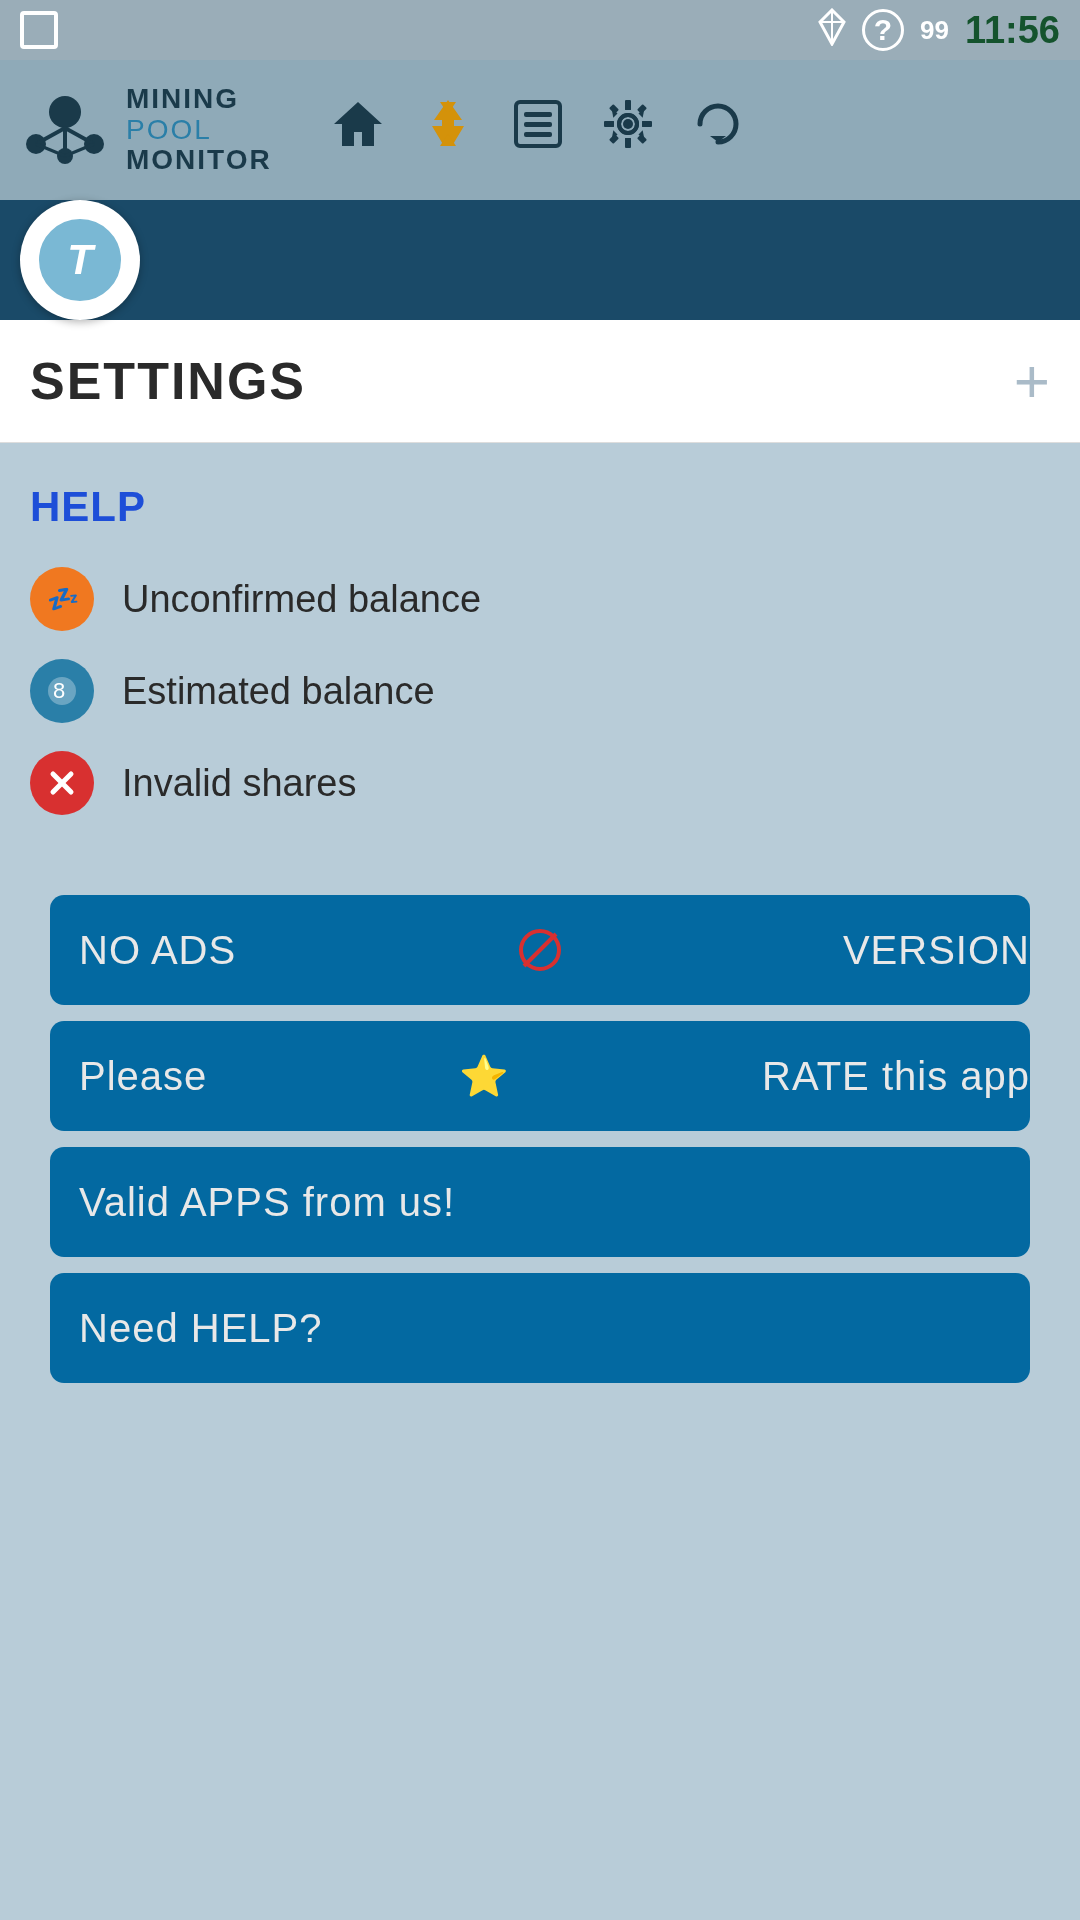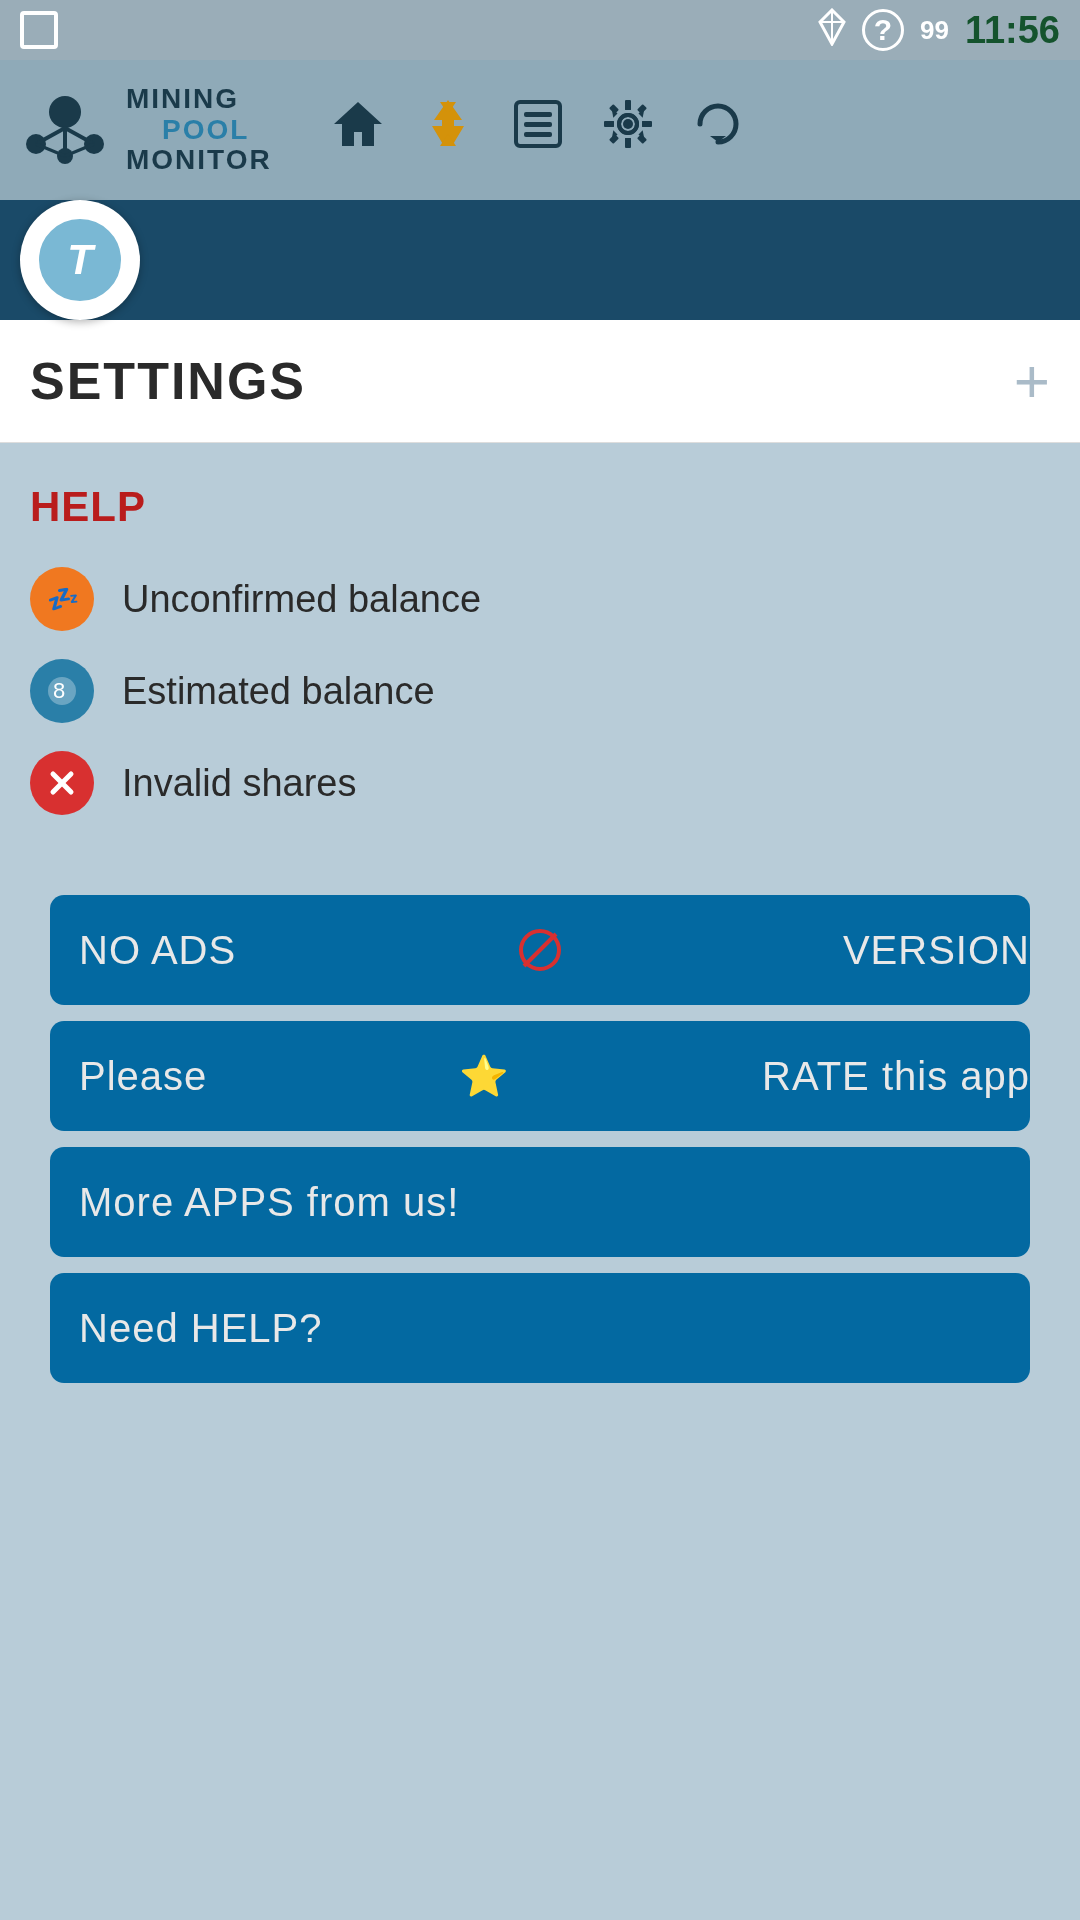--- a/index.html
+++ b/index.html
@@ -68,24 +68,23 @@
       line-height: 1.1;
     }
     .logo-mining {
       font-size: 28px;
       font-weight: bold;
       color: #1a3a4a;
       letter-spacing: 2px;
     }
     .logo-pool {
       font-size: 28px;
-      font-weight: bold;
+      font-weight: normal;
       color: #2a7fa8;
       letter-spacing: 2px;
-      margin-left: 36px;
     }
     .logo-monitor {
       font-size: 28px;
       font-weight: bold;
       color: #1a3a4a;
       letter-spacing: 2px;
     }
     .nav-icons {
       display: flex;
       align-items: center;
@@ -174,21 +173,21 @@
       width: 100%;
       background: #b8ccd8;
       padding: 40px 30px;
       min-height: 1450px;
     }
 
     
     .help-title {
       font-size: 42px;
       font-weight: bold;
-      color: #b91c1c;
+      color: #1d4ed8;
       margin-bottom: 36px;
       letter-spacing: 1px;
     }
 
     .help-items {
       display: flex;
       flex-direction: column;
       gap: 28px;
       margin-bottom: 80px;
     }
@@ -425,21 +424,21 @@
       <span class="action-btn-text">VERSION</span>
     </button>
 
     <button class="action-btn">
       <span class="action-btn-text">Please </span>
       <span class="star-icon">⭐</span>
       <span class="action-btn-text">RATE this app</span>
     </button>
 
     <button class="action-btn">
-      <span class="action-btn-text">More APPS from us!</span>
+      <span class="action-btn-text">Valid APPS from us!</span>
     </button>
 
     <button class="action-btn">
       <span class="action-btn-text">Need HELP?</span>
     </button>
 
   </div>
 
 </div>
 

